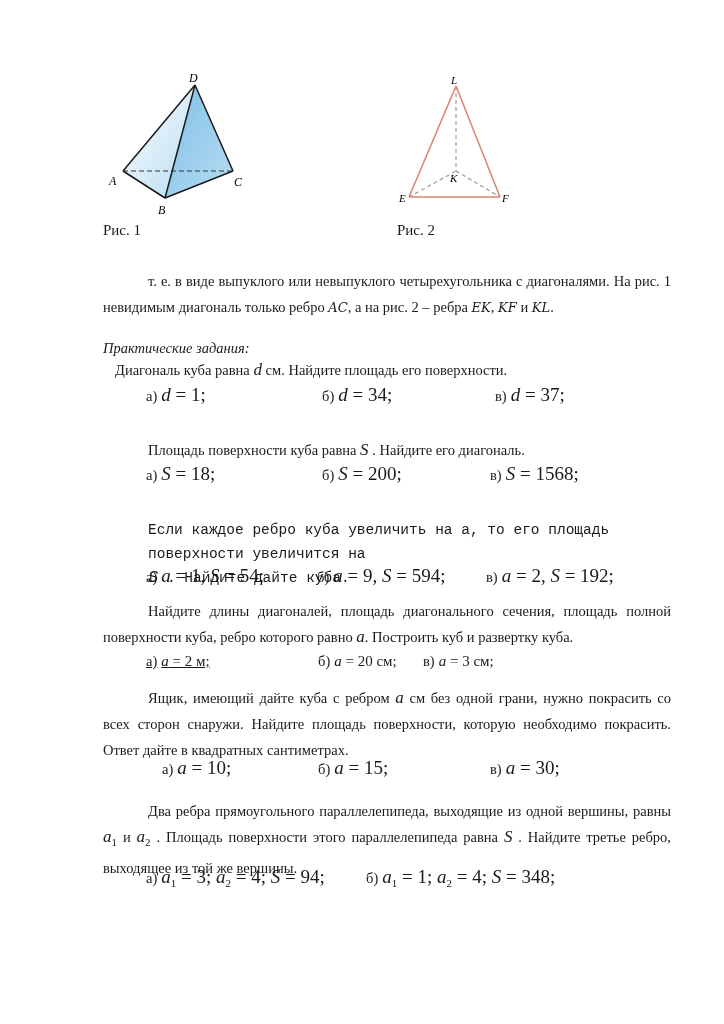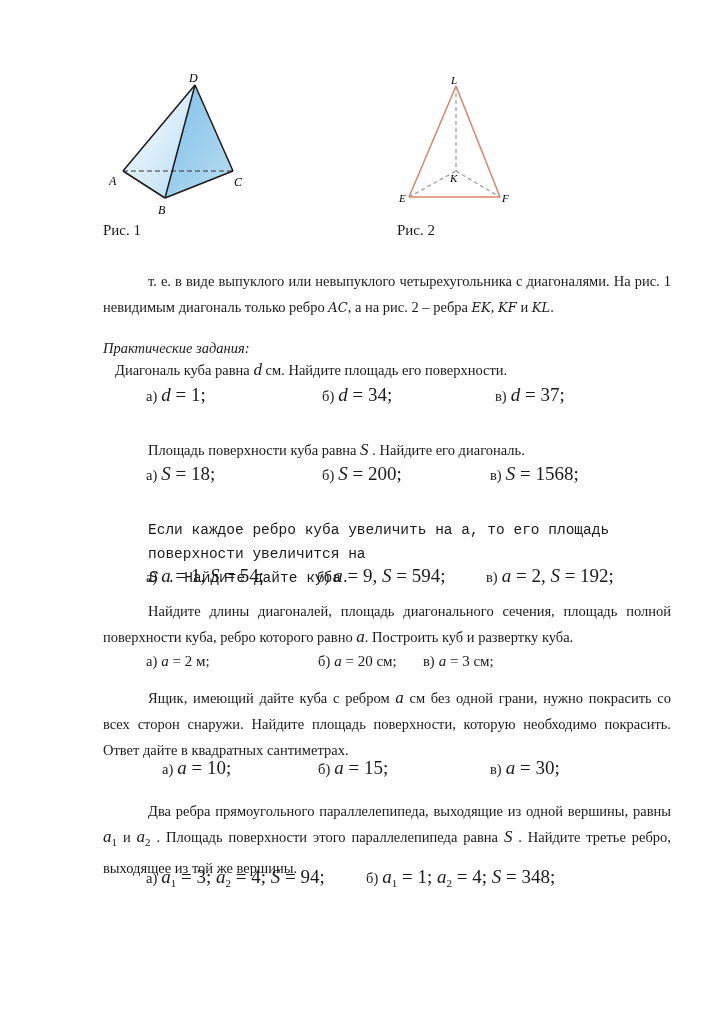--- a/index.html
+++ b/index.html
@@ -89,21 +89,21 @@
   <span>Если каждое ребро куба увеличить на а, то его площадь поверхности увеличится на</span><br>
   <span class="var">S</span><span> . Найдите дайте куба.</span>
 </div>
 <div class="opt" style="left:146px; top:565px;"><span class="lbl">а)</span><span class="eq"><span class="var">a</span> = 1, <span class="var">S</span> = 54;</span></div>
 <div class="opt" style="left:317px; top:565px;"><span class="lbl">б)</span><span class="eq"><span class="var">a</span> = 9, <span class="var">S</span> = 594;</span></div>
 <div class="opt" style="left:486px; top:565px;"><span class="lbl">в)</span><span class="eq"><span class="var">a</span> = 2, <span class="var">S</span> = 192;</span></div>
 
 <div class="para indent" style="top:598px;">
   <span>Найдите длины диагоналей, площадь диагонального сечения, площадь полной поверхности куба,   ребро которого равно </span><span class="var">a</span><span>. Построить куб и развертку куба.</span>
 </div>
-<div class="opt" style="left:146px; top:653px;"><span class="lbl">а)</span><span class="small-eq"><span class="var">a</span> = 2 м;</span></div>
+<div class="opt" style="left:146px; top:653px;text-decoration:underline;"><span class="lbl">а)</span><span class="small-eq"><span class="var">a</span> = 2 м;</span></div>
 <div class="opt" style="left:318px; top:653px;"><span class="lbl">б)</span><span class="small-eq"><span class="var">a</span> = 20 см;</span></div>
 <div class="opt" style="left:423px; top:653px;"><span class="lbl">в)</span><span class="small-eq"><span class="var">a</span> = 3 см;</span></div>
 
 <div class="para indent" style="top:685px;">
   <span>Ящик, имеющий дайте куба с ребром </span><span class="var">a</span><span> см без одной грани, нужно покрасить со всех сторон снаружи. Найдите площадь поверхности, которую необходимо покрасить. Ответ дайте в квадратных сантиметрах.</span>
 </div>
 <div class="opt" style="left:146px; top:757px;margin-left:16px;"><span class="lbl">а)</span><span class="eq"><span class="var">a</span> = 10;</span></div>
 <div class="opt" style="left:318px; top:757px;"><span class="lbl">б)</span><span class="eq"><span class="var">a</span> = 15;</span></div>
 <div class="opt" style="left:490px; top:757px;"><span class="lbl">в)</span><span class="eq"><span class="var">a</span> = 30;</span></div>
 

